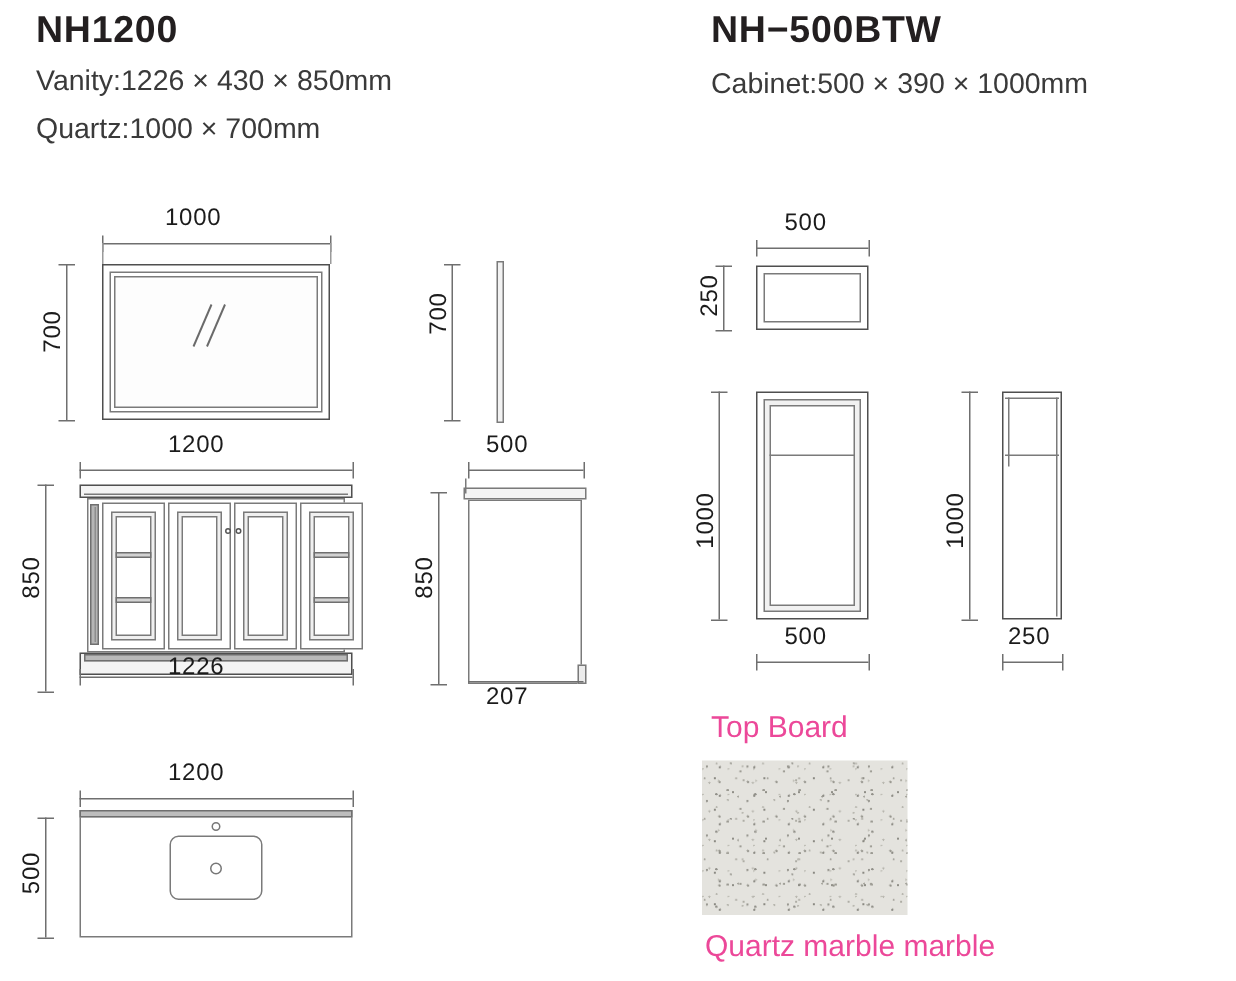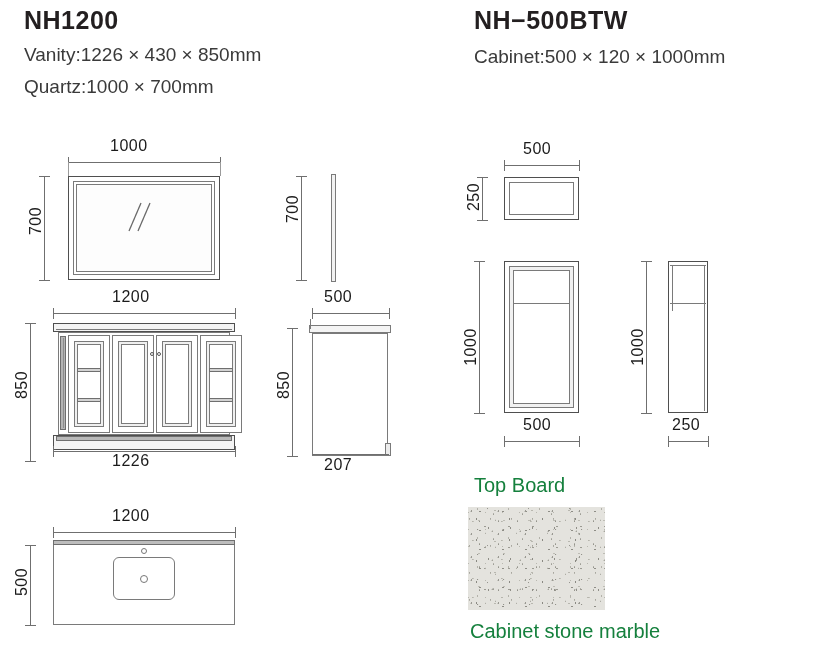--- a/index.html
+++ b/index.html
@@ -3,21 +3,21 @@
 <meta charset="utf-8">
 <style>
   html,body{margin:0;padding:0;background:#ffffff;}
   body{width:824px;height:654px;position:relative;overflow:hidden;
        font-family:"Liberation Sans","DejaVu Sans",sans-serif;color:#231f20;}
   .abs{position:absolute;}
 
   
   .model-title{font-size:25px;font-weight:bold;letter-spacing:.5px;white-space:nowrap;}
   .model-sub{font-size:19px;font-weight:400;white-space:nowrap;color:#3a3a3a;}
-  .board-label{font-size:20px;color:#15803d;white-space:nowrap;}
+  .board-label{font-size:20px;color:#ec4899;white-space:nowrap;}
 
   
   .dimtext{font-size:16px;color:#1b1b1b;white-space:nowrap;letter-spacing:.5px;}
   .dimtext.v{transform:rotate(-90deg);transform-origin:50% 50%;}
   .dimline-h{border-top:1px solid #6f6f6f;height:0;}
   .dimline-v{border-left:1px solid #6f6f6f;width:0;}
   .tick-v{border-left:1px solid #6f6f6f;width:0;height:11px;}
   .tick-h{border-top:1px solid #6f6f6f;height:0;width:11px;}
   .ext-v{border-left:1px solid #9a9a9a;width:0;}
 
@@ -144,21 +144,21 @@
   <div class="abs rect" style="left:209px;top:56px;width:24px;height:80px;background:#fff;"></div>
   <div class="abs fillbar" style="left:209px;top:80px;width:24px;height:4px;background:#d2d2d2;"></div>
   <div class="abs fillbar" style="left:209px;top:110px;width:24px;height:4px;background:#d2d2d2;"></div>
 
   <div class="abs knob" style="left:150px;top:64px;width:4px;height:4px;"></div>
   <div class="abs knob" style="left:157px;top:64px;width:4px;height:4px;"></div>
 
   <div class="abs rect-thick" style="left:53px;top:147px;width:182px;height:15px;background:#f4f4f4;"></div>
   <div class="abs fillbar" style="left:56px;top:148px;width:176px;height:5px;background:#b9b9b9;"></div>
 
-  <div class="abs dimtext" style="left:112px;top:164px;">1226</div>
+  <div class="abs dimtext" style="left:112px;top:148px;">1226</div>
   <div class="abs dimline-h" style="left:53px;top:163px;width:182px;"></div>
   <div class="abs tick-v" style="left:53px;top:158px;"></div>
   <div class="abs tick-v" style="left:235px;top:158px;"></div>
 </div>
 
 <div class="abs" style="left:280px;top:288px;width:120px;height:185px;">
 
   <div class="abs dimtext" style="left:44px;top:0px;">500</div>
   <div class="abs dimline-h" style="left:32px;top:25px;width:77px;"></div>
   <div class="abs tick-v" style="left:32px;top:20px;"></div>
@@ -198,21 +198,21 @@
 
   <div class="abs rect" style="left:113px;top:62px;width:62px;height:43px;border-radius:6px;"></div>
 
   <div class="abs hole" style="left:141px;top:53px;width:6px;height:6px;"></div>
 
   <div class="abs hole" style="left:140px;top:80px;width:8px;height:8px;"></div>
 </div>
 
 <div class="abs model-title" style="left:474px;top:6px;">NH−500BTW</div>
 
-<div class="abs model-sub" style="left:474px;top:46px;">Cabinet:500 × 120 × 1000mm</div>
+<div class="abs model-sub" style="left:474px;top:46px;">Cabinet:500 × 390 × 1000mm</div>
 
 <div class="abs" style="left:455px;top:132px;width:190px;height:110px;">
 
   <div class="abs dimtext" style="left:68px;top:8px;">500</div>
   <div class="abs dimline-h" style="left:49px;top:33px;width:75px;"></div>
   <div class="abs tick-v" style="left:49px;top:28px;"></div>
   <div class="abs tick-v" style="left:124px;top:28px;"></div>
 
   <div class="abs dimtext v" style="left:-1px;top:56px;width:40px;text-align:center;">250</div>
   <div class="abs dimline-v" style="left:27px;top:45px;height:43px;"></div>
@@ -259,13 +259,13 @@
   <div class="abs dimtext" style="left:52px;top:168px;">250</div>
   <div class="abs dimline-h" style="left:48px;top:193px;width:40px;"></div>
   <div class="abs tick-v" style="left:48px;top:188px;"></div>
   <div class="abs tick-v" style="left:88px;top:188px;"></div>
 </div>
 
 <div class="abs board-label" style="left:474px;top:474px;">Top Board</div>
 
 <div class="abs swatch" style="left:468px;top:507px;width:137px;height:103px;"></div>
 
-<div class="abs board-label" style="left:470px;top:620px;">Cabinet stone marble</div>
+<div class="abs board-label" style="left:470px;top:620px;">Quartz marble marble</div>
 
 </body></html>

